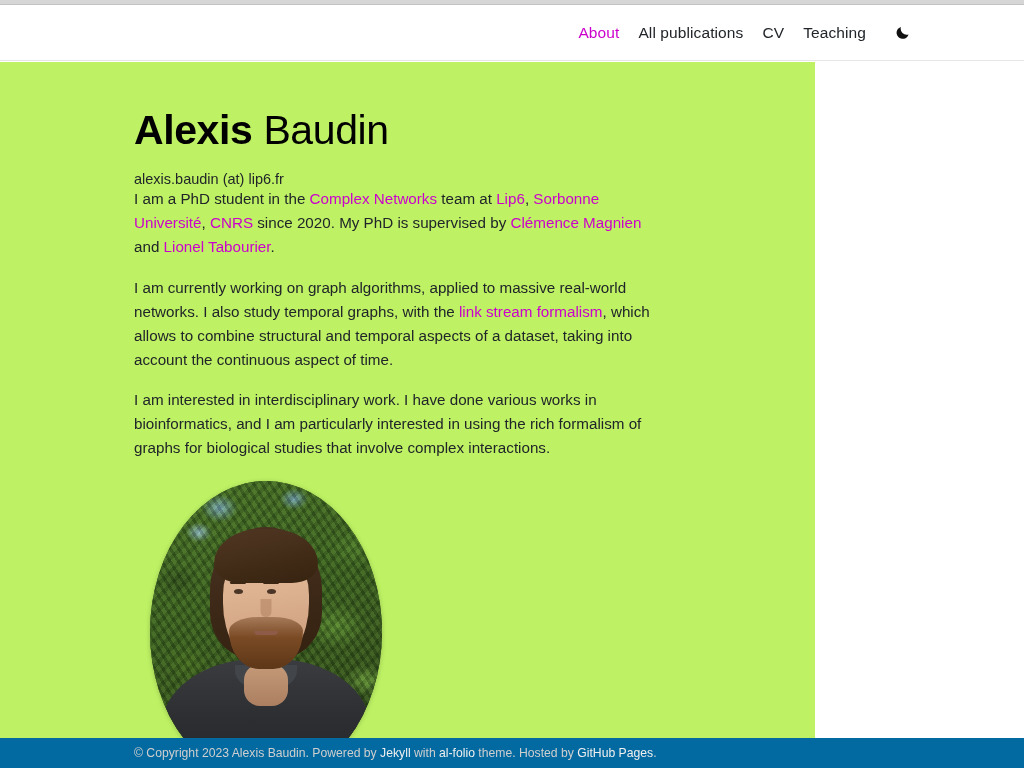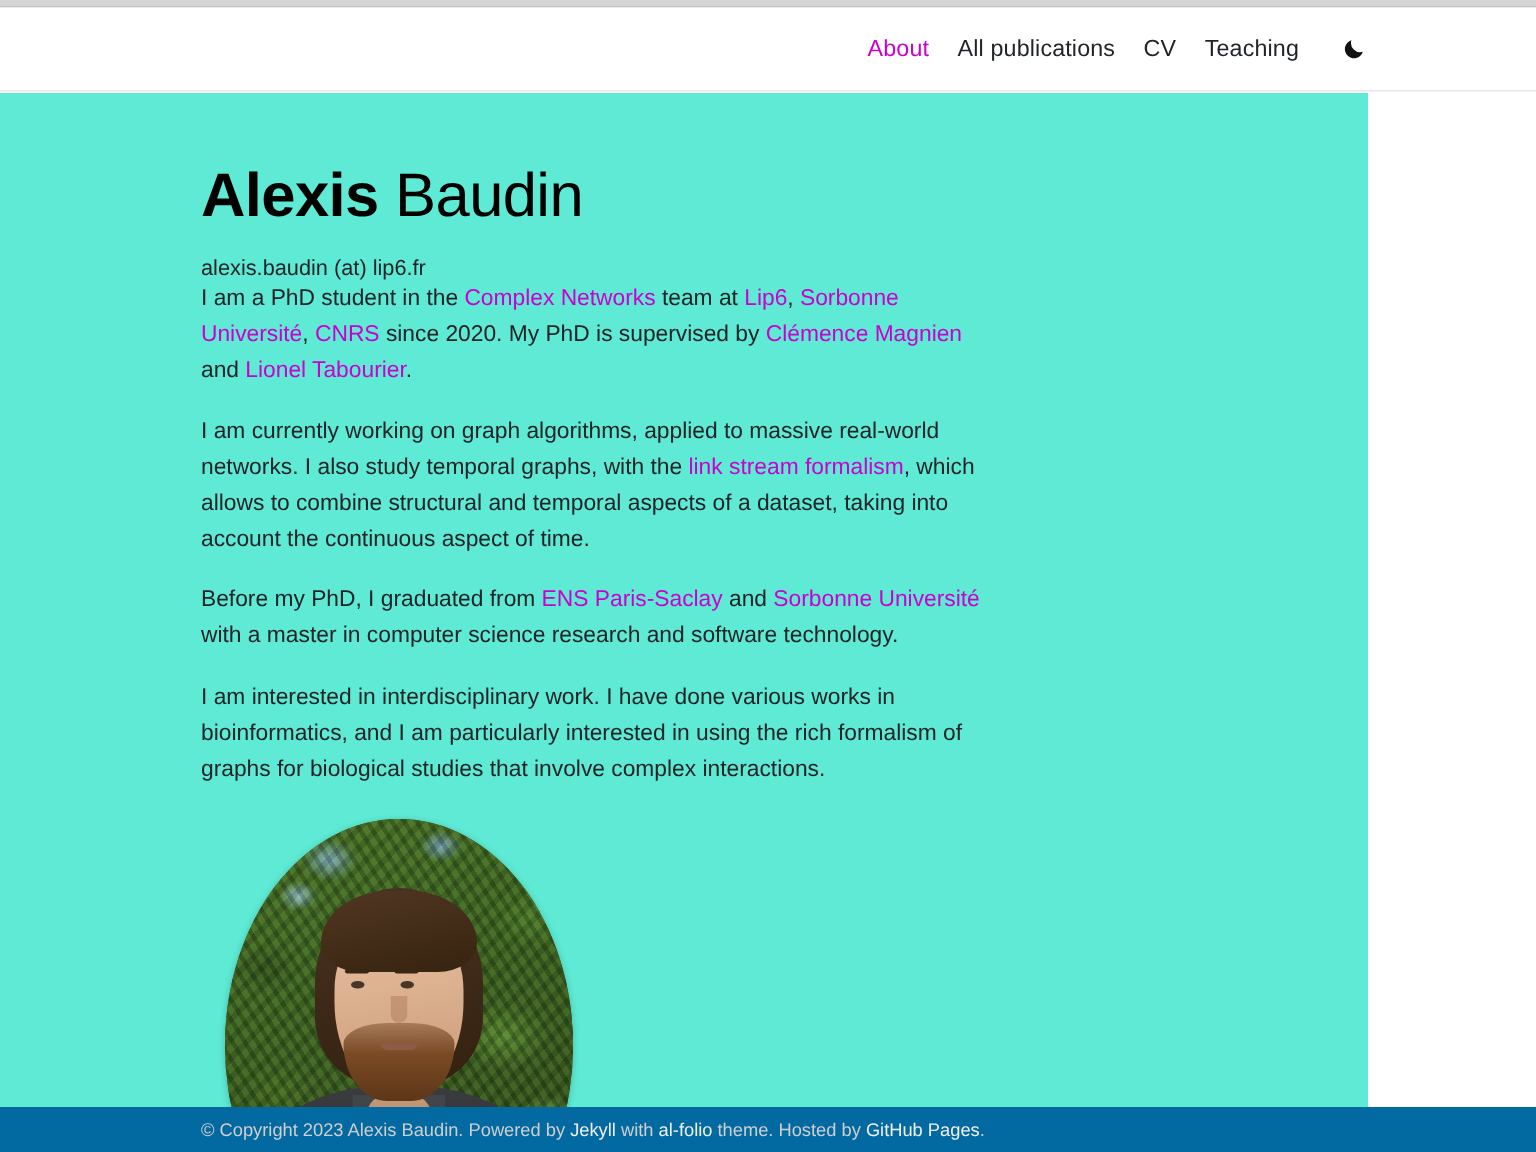--- a/index.html
+++ b/index.html
@@ -65,23 +65,23 @@
     width: 20px;
     height: 20px;
     margin-left: 7px;
     cursor: pointer;
   }
 
   
   .page {
     position: absolute;
     top: 62px; left: 0;
-    width: 912px;
+    width: 815px;
     height: 676px;
-    background: #5eead4;
+    background: #bef264;
   }
 
   .container {
     position: relative;
     width: 1024px;
     padding: 0 134px;
   }
 
   .profile-title {
     font-size: 41px;
@@ -421,21 +421,20 @@
     <div class="profile-email">alexis.baudin (at) lip6.fr</div>
 
     <div class="columns">
 
       <div class="col-text">
 
         <p class="bio-p"><span>I am a PhD student in the </span><a class="inline-link" href="#">Complex Networks</a><span> team at </span><a class="inline-link" href="#">Lip6</a><span>, </span><a class="inline-link" href="#">Sorbonne Université</a><span>, </span><a class="inline-link" href="#">CNRS</a><span> since 2020. My PhD is supervised by </span><a class="inline-link" href="#">Clémence Magnien</a><span> and </span><a class="inline-link" href="#">Lionel Tabourier</a><span>.</span></p>
 
         <p class="bio-p"><span>I am currently working on graph algorithms, applied to massive real-world networks. I also study temporal graphs, with the </span><a class="inline-link" href="#">link stream formalism</a><span>, which allows to combine structural and temporal aspects of a dataset, taking into account the continuous aspect of time.</span></p>
 
-        <p class="bio-p"><span>Before my PhD, I graduated from </span><a class="inline-link" href="#">ENS Paris-Saclay</a><span> and </span><a class="inline-link" href="#">Sorbonne Université</a><span> with a master in computer science research and software technology.</span></p>
 
         <p class="bio-p">I am interested in interdisciplinary work. I have done various works in bioinformatics, and I am particularly interested in using the rich formalism of graphs for biological studies that involve complex interactions.</p>
 
       </div>
 
       <div class="col-side">
         <div class="portrait-wrap">
           <div class="portrait">
             <div class="foliage"></div>
             <div class="body-shape">

